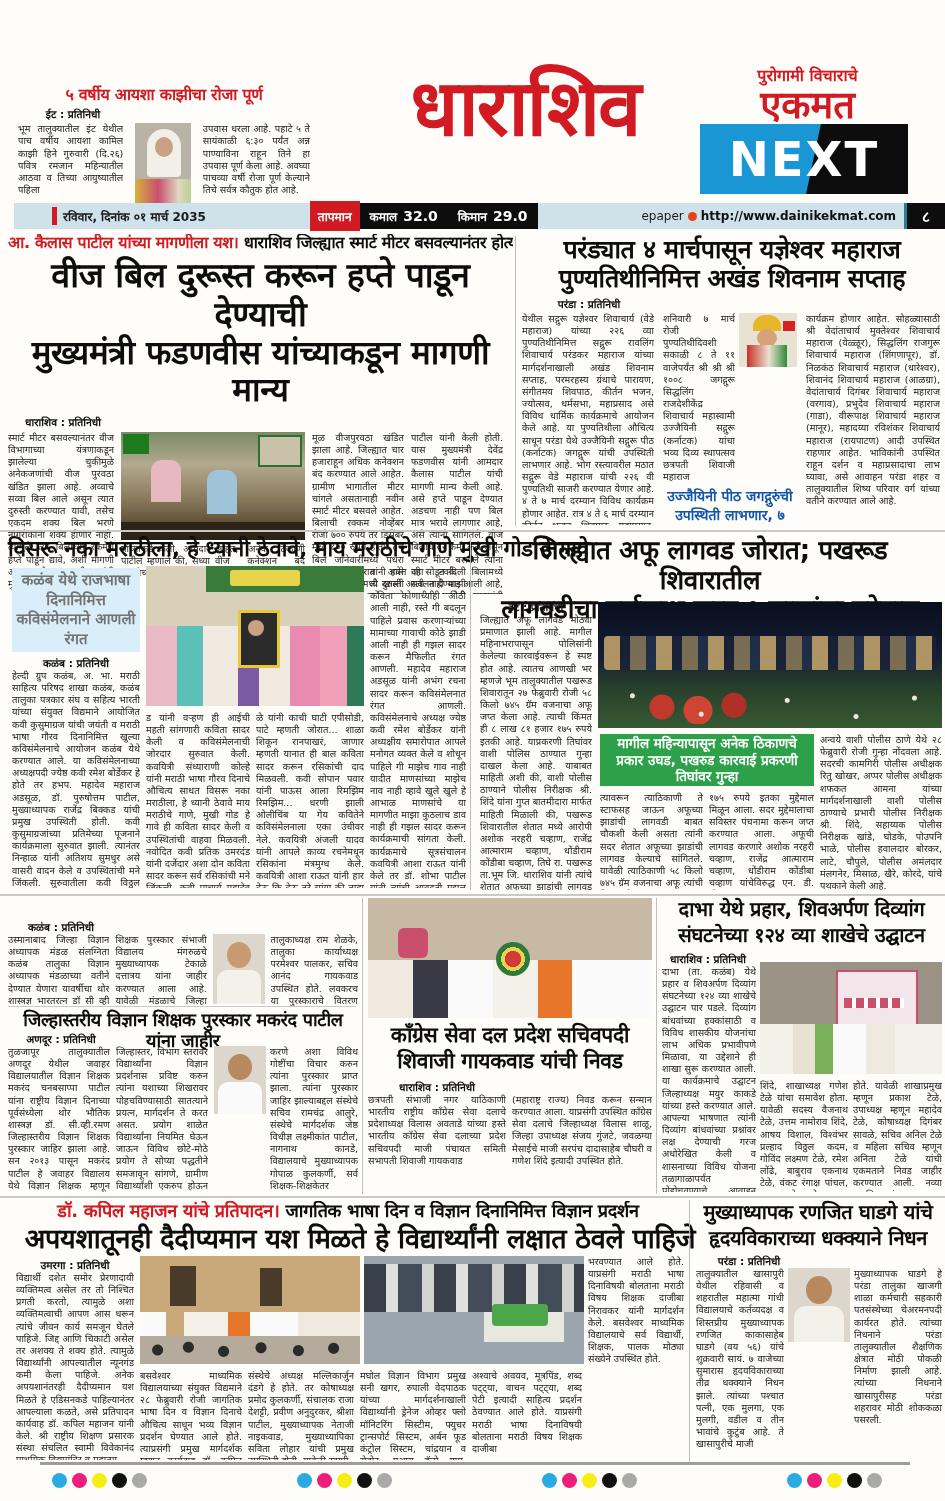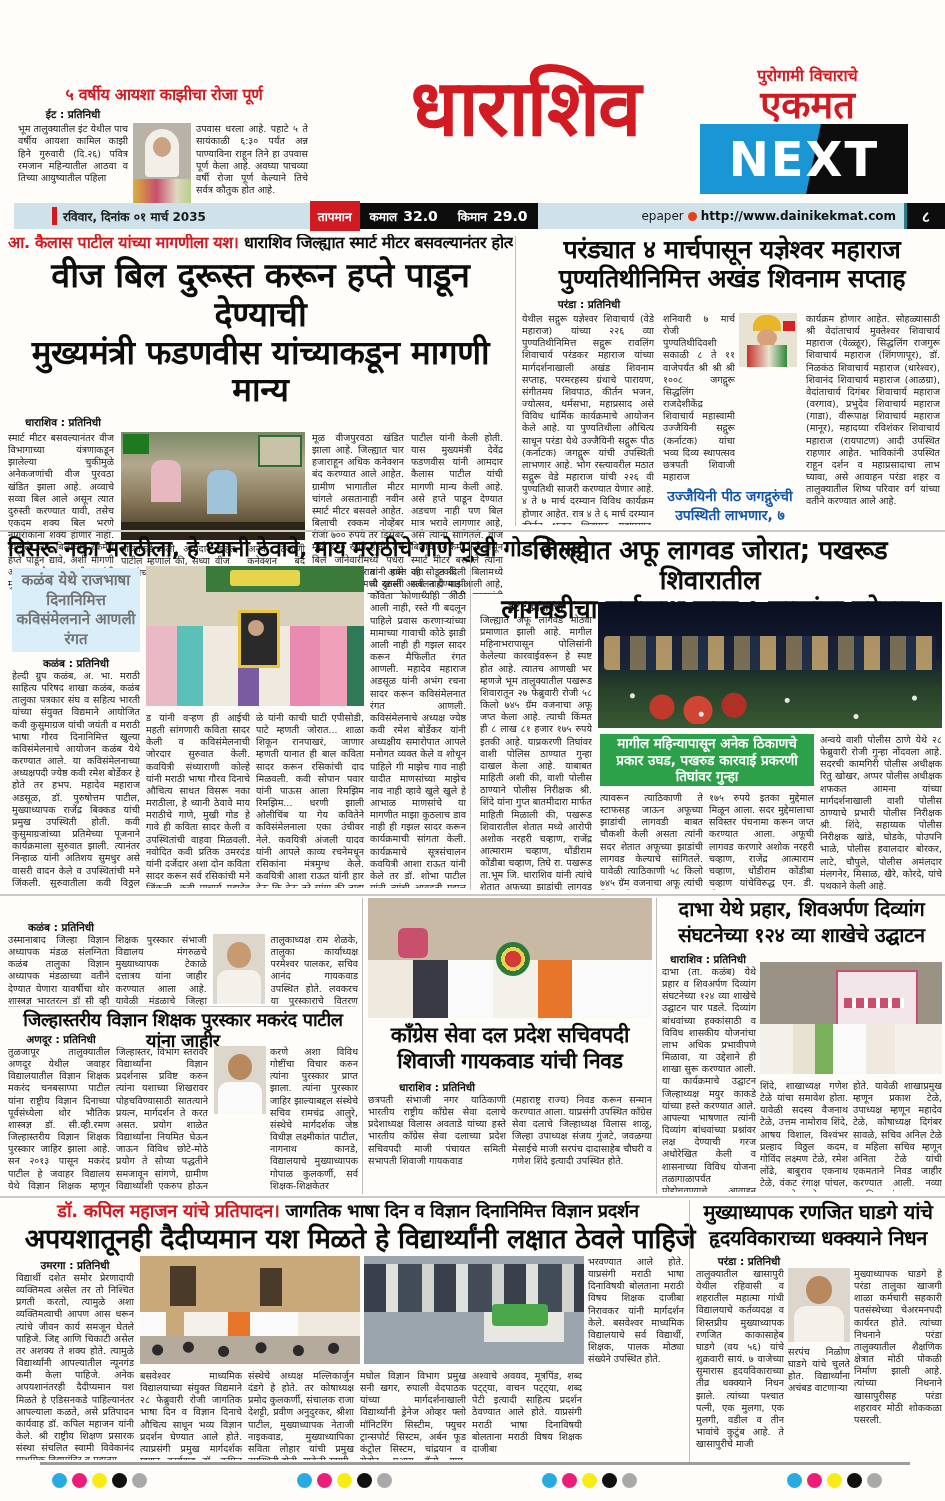--- a/index.html
+++ b/index.html
@@ -24,21 +24,21 @@
   .next{display:flex;align-items:center;justify-content:center;background:linear-gradient(102deg,#1b96d4 0 54%,#0d0d0d 54.5%);}
 </style>
 </head>
 <body>
 
 <div class="page">
 
   <div class="b" style="left:18px;top:86px;width:292px;">
     <div class="hl red" style="font-size:16px;white-space:nowrap;">५ वर्षीय आयशा काझीचा रोजा पूर्ण</div>
     <div class="by" style="margin:3px 0 2px;width:110px;">ईट : प्रतिनिधी</div>
-    <div class="row" style="gap:5px;">
+    <div class="row" style="gap:12px;">
       <div class="jt" style="width:110px;height:88px;">भूम तालुक्यातील इंट येथील पाच वर्षीय आयशा कामिल काझी हिने गुरुवारी (दि.२६) पवित्र रमजान महिन्यातील आठवा व तिच्या आयुष्यातील पहिला</div>
       <div class="ph" style="position:relative;width:58px;height:80px;background:#b9b2a6;">
         <div class="s" style="left:12px;top:6px;width:34px;height:48px;background:#f2efe8;border-radius:17px 17px 4px 4px;"></div>
         <div class="s" style="left:20px;top:14px;width:18px;height:20px;background:#caa182;border-radius:50%;"></div>
         <div class="s" style="left:0;top:56px;width:58px;height:24px;background:linear-gradient(90deg,#d7b23c,#c94f6d 40%,#e0d7c2 75%,#b6cf86);"></div>
       </div>
       <div class="jt" style="width:112px;height:88px;">उपवास धरला आहे. पहाटे ५ ते सायंकाळी ६:३० पर्यंत अन्न पाण्याविना राहून तिने हा उपवास पूर्ण केला आहे. अवघ्या पाचव्या वर्षी रोजा पूर्ण केल्याने तिचे सर्वत्र कौतुक होत आहे.</div>
     </div>
   </div>
 
@@ -243,21 +243,20 @@
   <div class="vr" style="left:689px;top:1200px;height:262px;"></div>
 
   <div class="b hl" style="left:694px;top:1201px;width:248px;font-size:20px;">मुख्याध्यापक रणजित घाडगे यांचे</div>
   <div class="b hl" style="left:694px;top:1227px;width:248px;font-size:20px;">हृदयविकाराच्या धक्क्याने निधन</div>
   <div class="b by" style="left:694px;top:1254px;width:110px;">परंडा : प्रतिनिधी</div>
   <div class="b jt" style="left:696px;top:1268px;width:88px;height:192px;">तालुक्यातील खासापुरी येथील रहिवासी व शहरातील महात्मा गांधी विद्यालयाचे कर्तव्यदक्ष व शिस्तप्रीय मुख्याध्यापक रणजित काकासाहेब घाडगे (वय ५६) यांचे शुक्रवारी सायं. ७ वाजेच्या सुमारास हृदयविकाराच्या तीव्र धक्क्याने निधन झाले. त्यांच्या पश्चात पत्नी, एक मुलगा, एक मुलगी, वडील व तीन भावांचे कुटुंब आहे. ते खासापुरीचे माजी</div>
   <div class="ph" style="left:788px;top:1268px;width:62px;height:74px;background:#dcd6cc;">
     <div class="s" style="left:18px;top:8px;width:26px;height:28px;background:#b8885e;border-radius:50%;"></div>
     <div class="s" style="left:6px;top:38px;width:50px;height:36px;background:#f4f1ea;border-radius:12px 12px 0 0;"></div>
   </div>
-  <div class="b jt" style="left:788px;top:1346px;width:62px;height:114px;">सरपंच निळोण घाडगे यांचे चुलते होत. विद्यार्थ्यांना अचंबड वाटणाऱ्या</div>
   <div class="b jt" style="left:854px;top:1268px;width:88px;height:192px;">मुख्याध्यापक घाडगे हे परंडा तालुका खाजगी शाळा कर्मचारी सहकारी पतसंस्थेच्या चेअरमनपदी कार्यरत होते. त्यांच्या निधनाने परंडा तालुक्यातील शैक्षणिक क्षेत्रात मोठी पोकळी निर्माण झाली आहे. त्यांच्या निधनाने खासापुरीसह परंडा शहरावर मोठी शोककळा पसरली.</div>
 
   <div class="hr2" style="left:40px;top:1462px;width:870px;height:3px;background:#9c9c9c;"></div>
   <div class="b" style="left:52px;top:1470px;">
     <span class="dot" style="background:#29abe2;"></span><span class="dot" style="background:#ec1e79;"></span><span class="dot" style="background:#f7ec13;"></span><span class="dot" style="background:#111;"></span><span class="dot" style="background:#a9a9a9;"></span>
   </div>
   <div class="b" style="left:297px;top:1470px;">
     <span class="dot" style="background:#29abe2;"></span><span class="dot" style="background:#ec1e79;"></span><span class="dot" style="background:#f7ec13;"></span><span class="dot" style="background:#111;"></span><span class="dot" style="background:#a9a9a9;"></span>
   </div>
   <div class="b" style="left:542px;top:1470px;">

